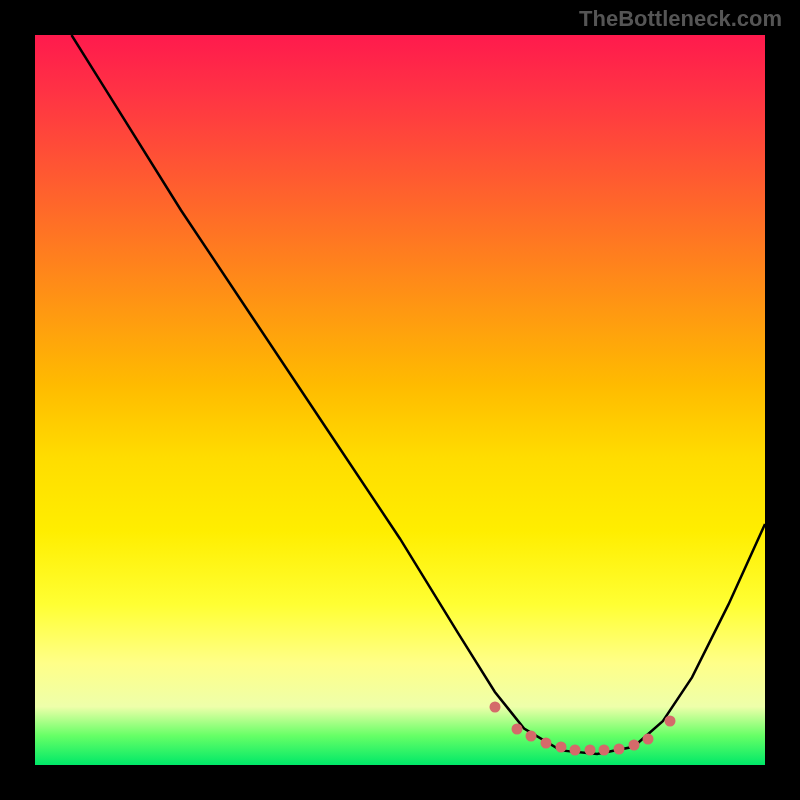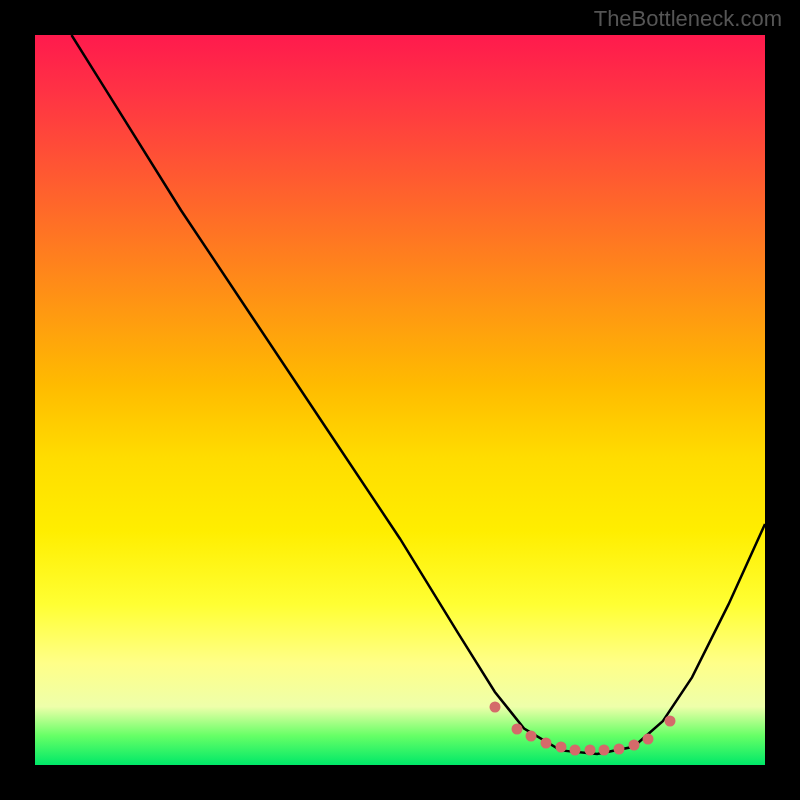--- a/index.html
+++ b/index.html
@@ -8,21 +8,21 @@
     height: 800px;
     background: #000;
     position: relative;
     font-family: Arial, sans-serif;
   }
   .watermark {
     position: absolute;
     top: 6px;
     right: 18px;
     font-size: 22px;
-    font-weight: normal;
+    font-weight: bold;
     color: #555;
     z-index: 10;
   }
   .plot-area {
     position: absolute;
     left: 35px;
     top: 35px;
     width: 730px;
     height: 730px;
     background: linear-gradient(to bottom,

